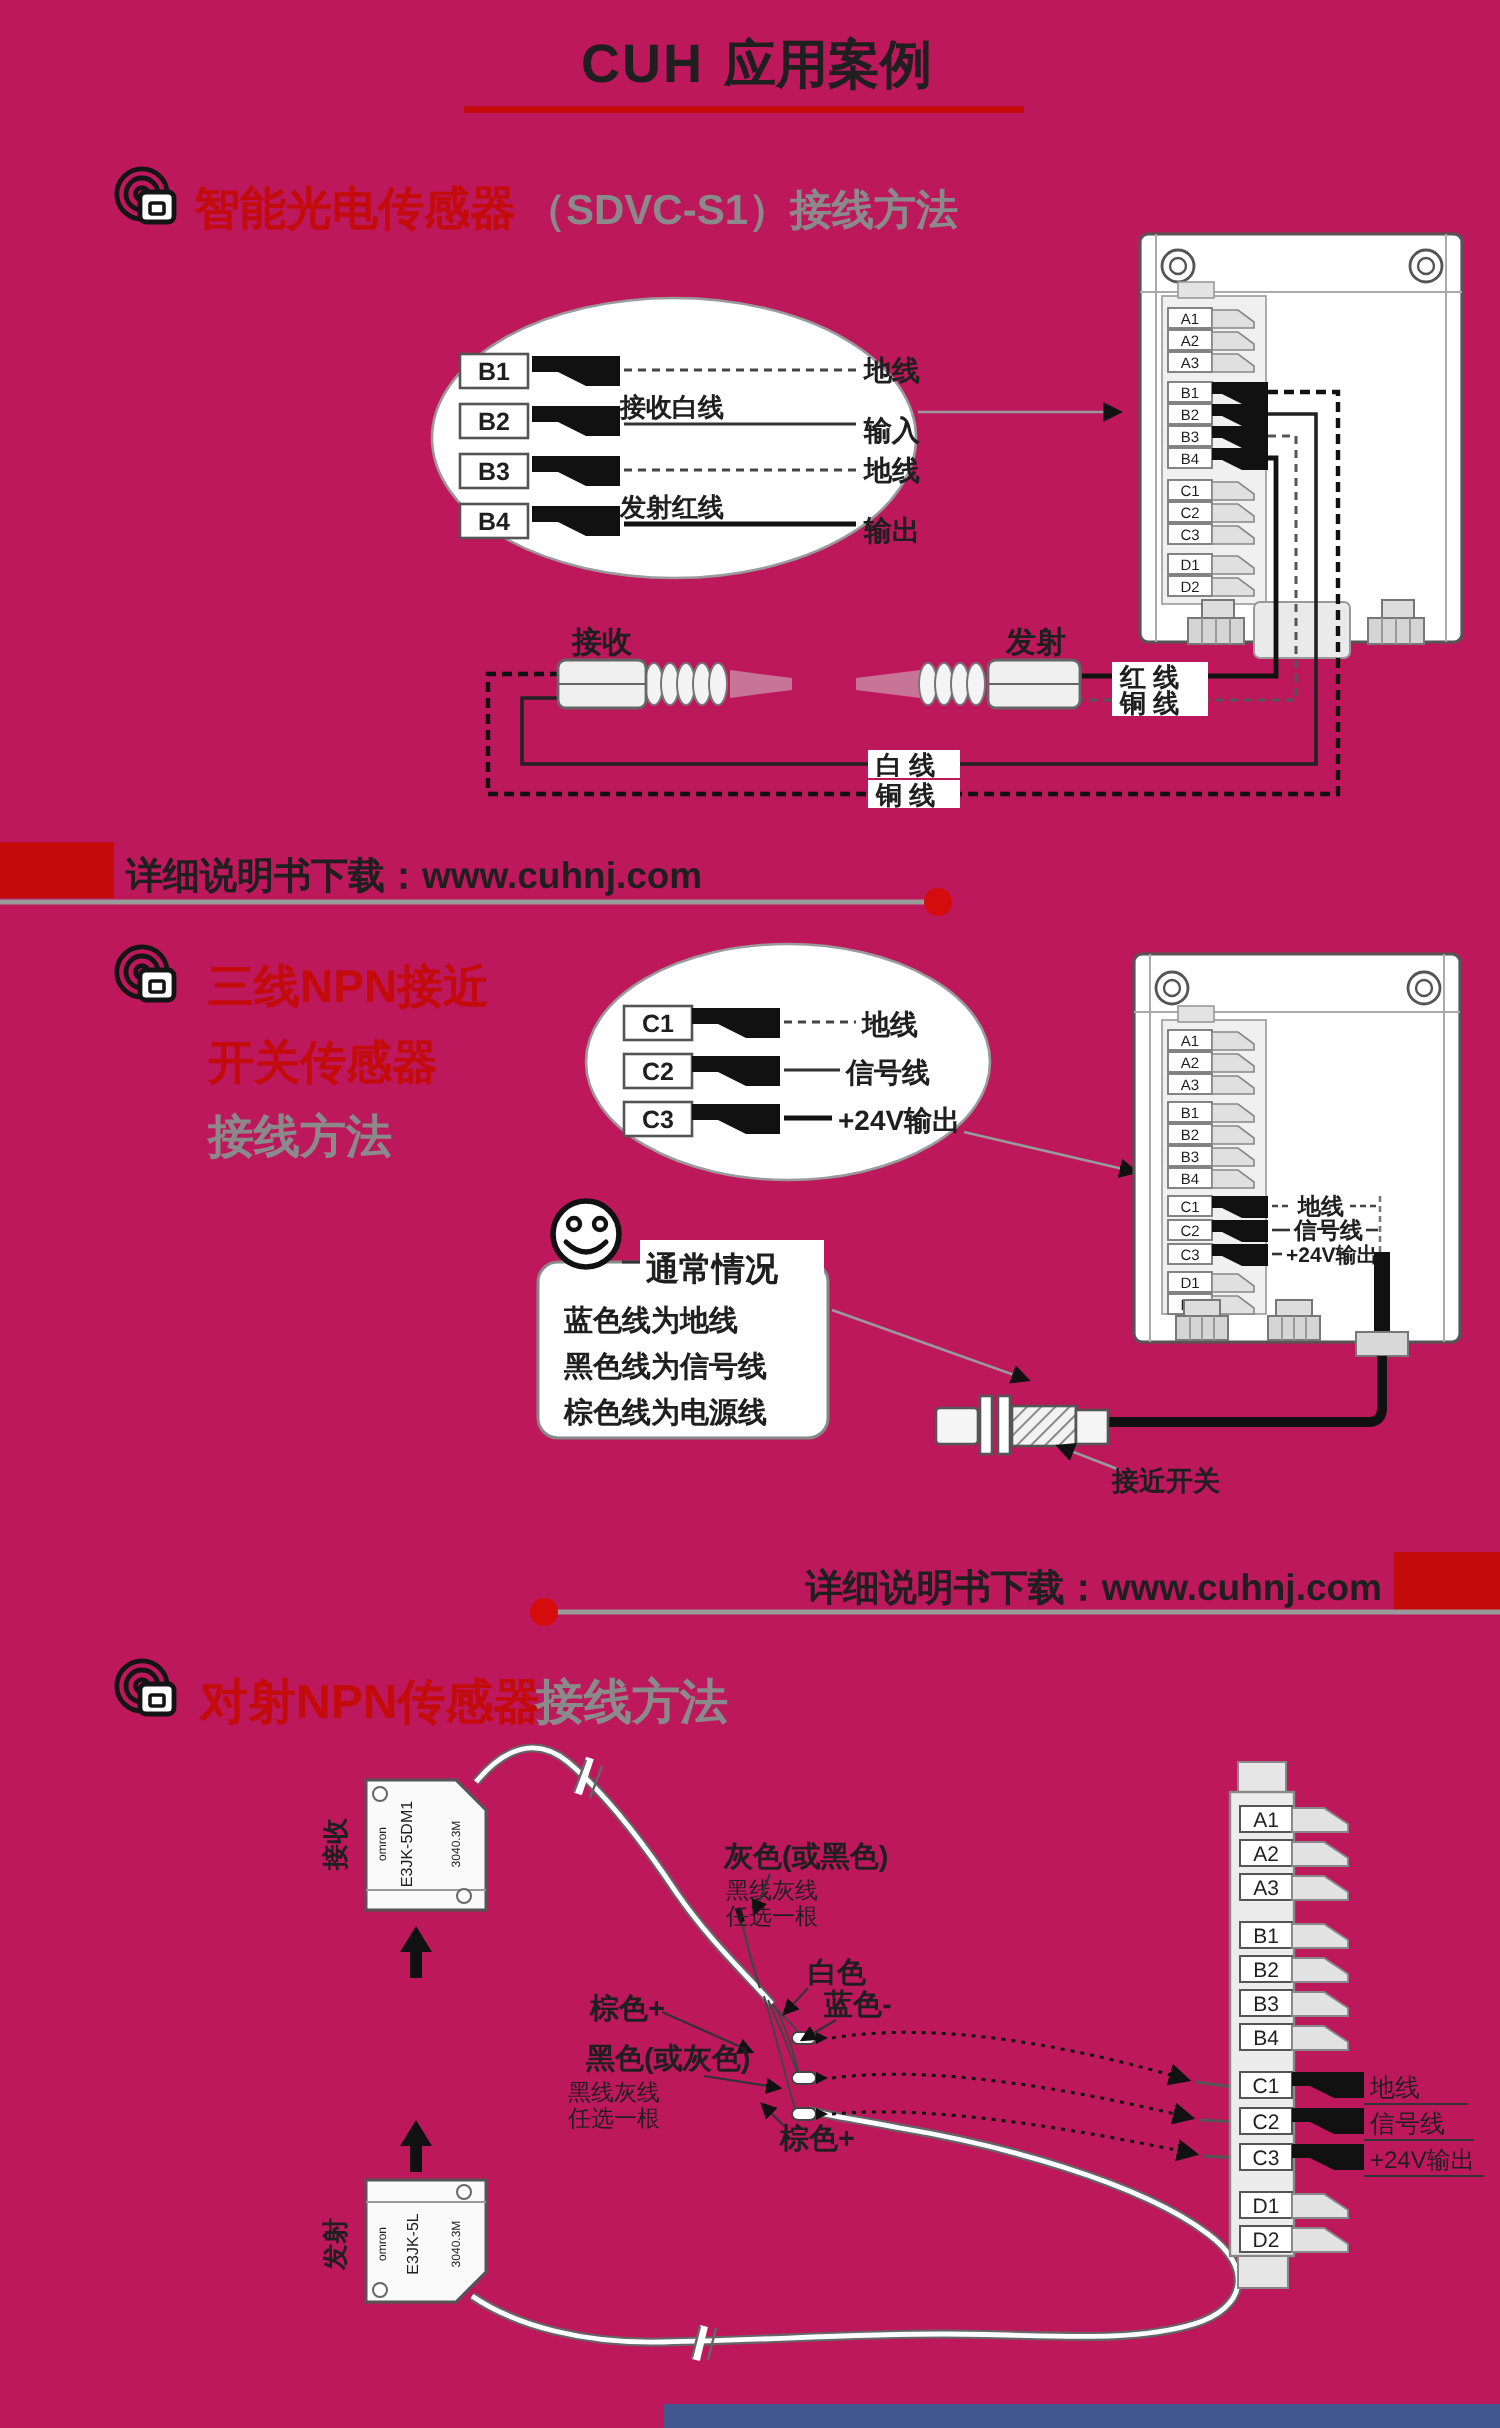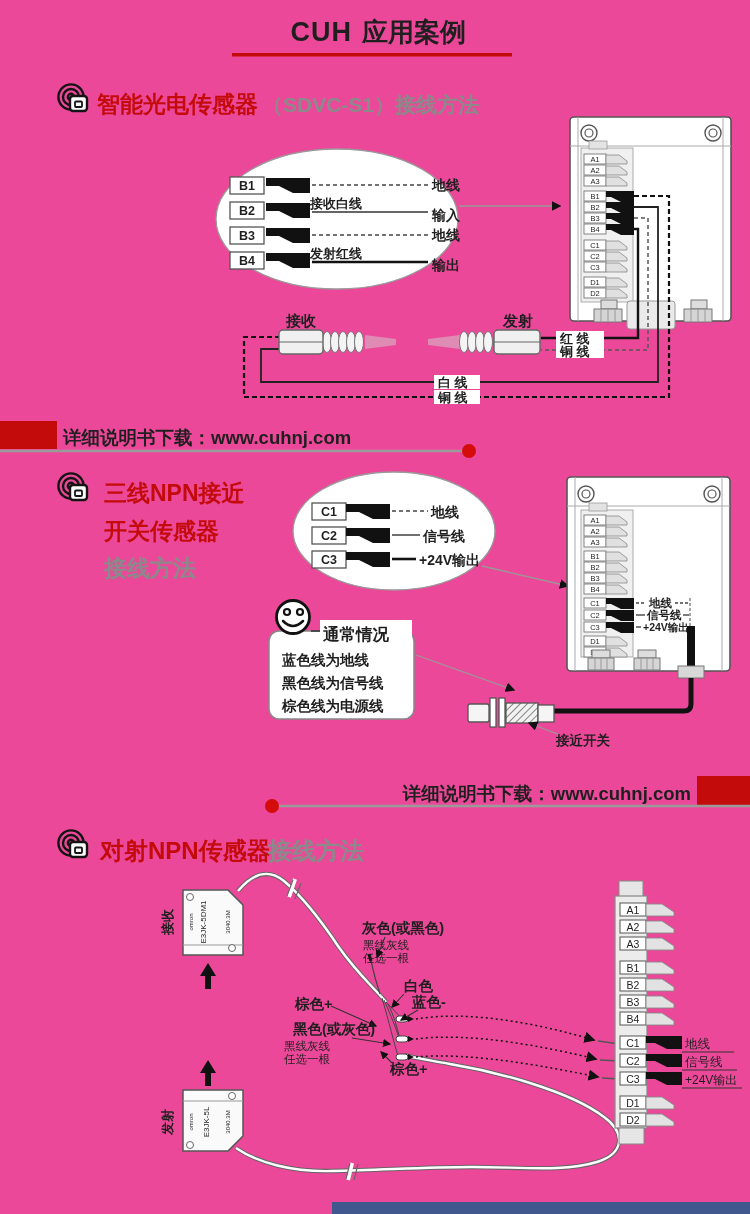--- a/index.html
+++ b/index.html
@@ -1,16 +1,16 @@
 <!DOCTYPE html>
 <html><head>
 <meta charset="utf-8">
 <style>
   html,body{margin:0;padding:0;background:#fff;}
-  #page{position:relative;width:750px;height:1214px;background:#ec4899;overflow:hidden;
+  #page{position:relative;width:750px;height:1214px;background:#be185d;overflow:hidden;
         font-family:"Liberation Sans","DejaVu Sans",sans-serif;}
   svg{position:absolute;left:0;top:0;}
   text{font-family:"Liberation Sans","DejaVu Sans",sans-serif;fill:#1f1f1f;}
   .b{font-weight:bold;}
   .red{fill:#c40b0b;}
   .gray{fill:#8a8a8a;}
 </style>
 </head>
 <body>
 

